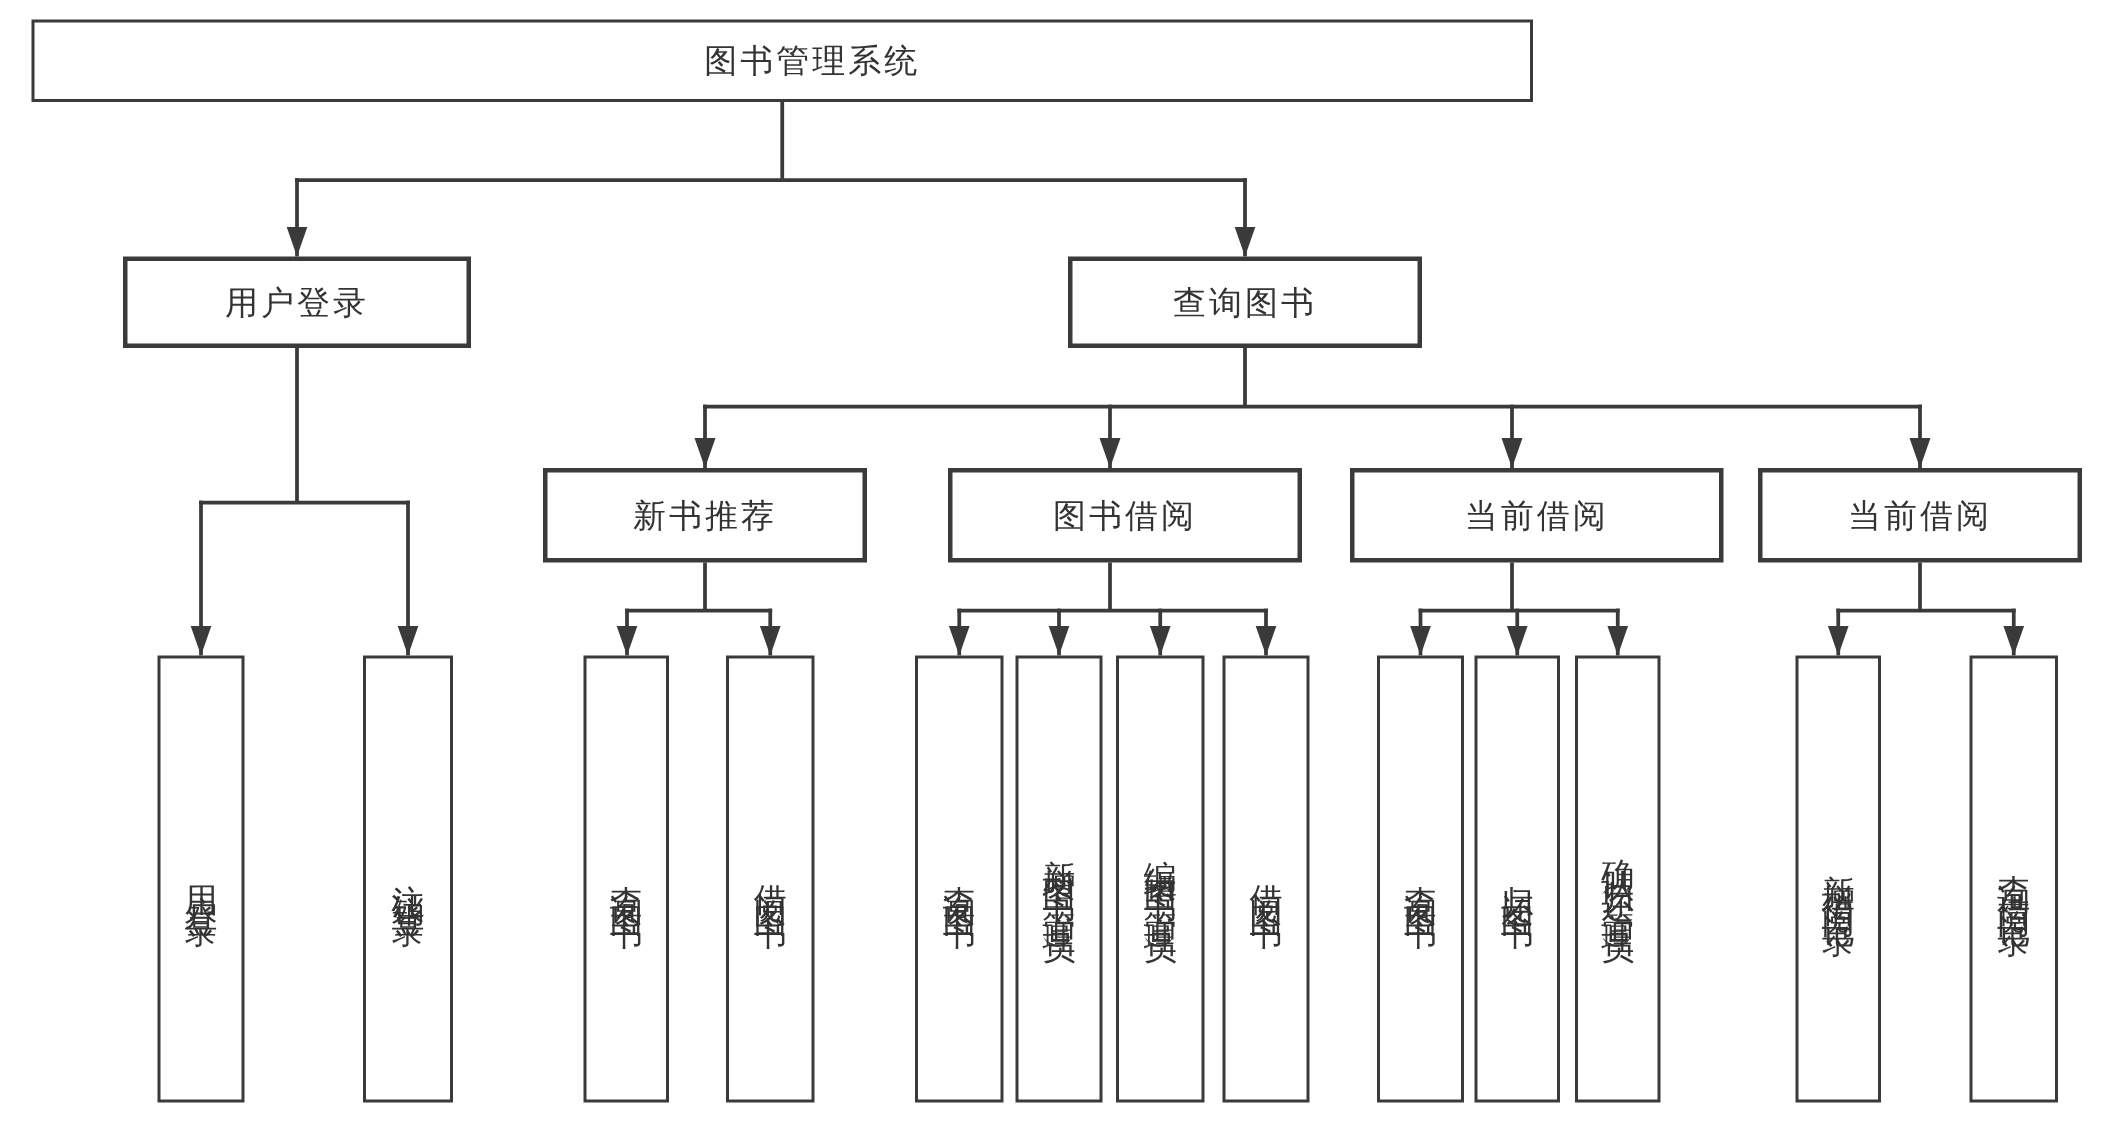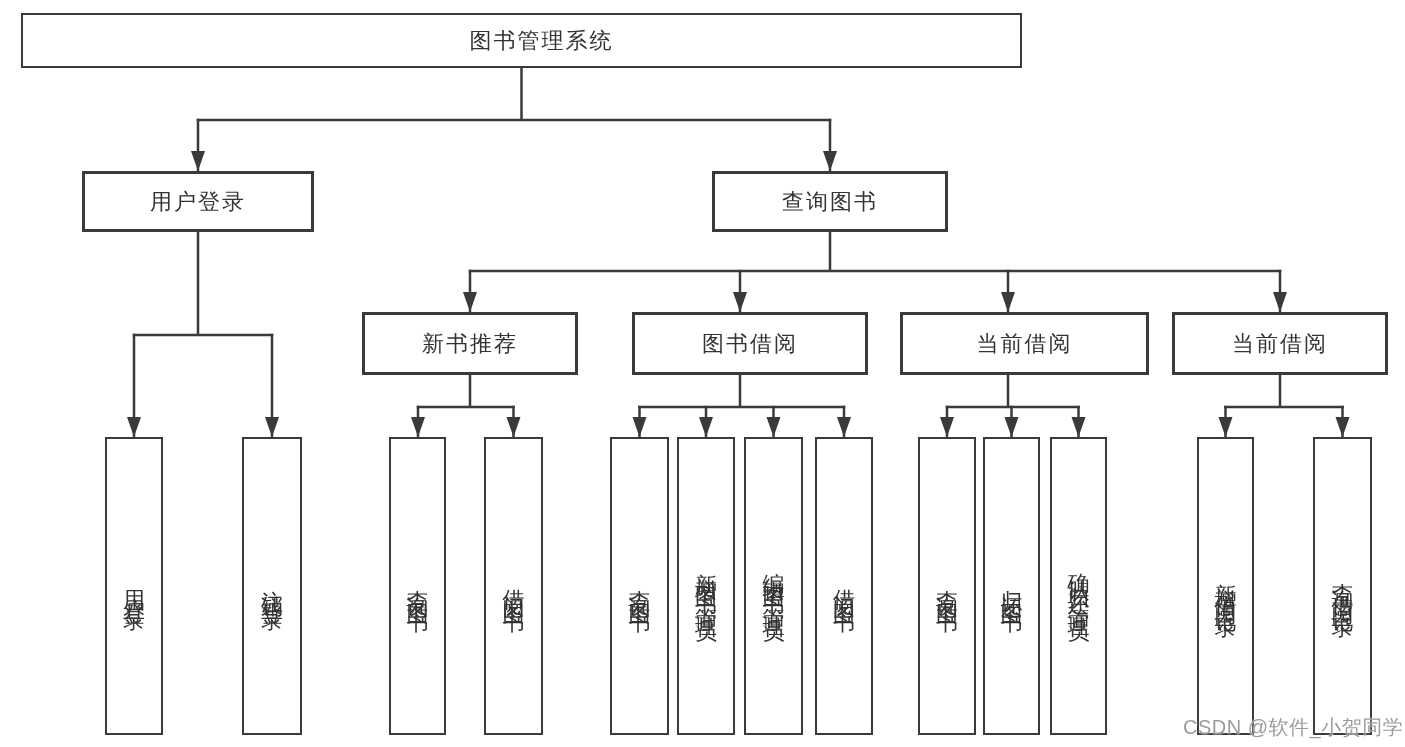--- a/index.html
+++ b/index.html
@@ -157,15 +157,14 @@
   <div class="node leaf" style="left:1050px;top:437px;width:57px;height:298px">
     <span class="vtext">确认归还（管理员）</span>
   </div>
   <div class="node leaf" style="left:1197px;top:437px;width:57px;height:298px">
     <span class="vtext">新增借阅记录</span>
   </div>
   <div class="node leaf" style="left:1313px;top:437px;width:59px;height:298px">
     <span class="vtext">查询借阅记录</span>
   </div>
 
-  <div class="watermark">CSDN @软件_小贺同学</div>
 
 </div>
 
 </body></html>

